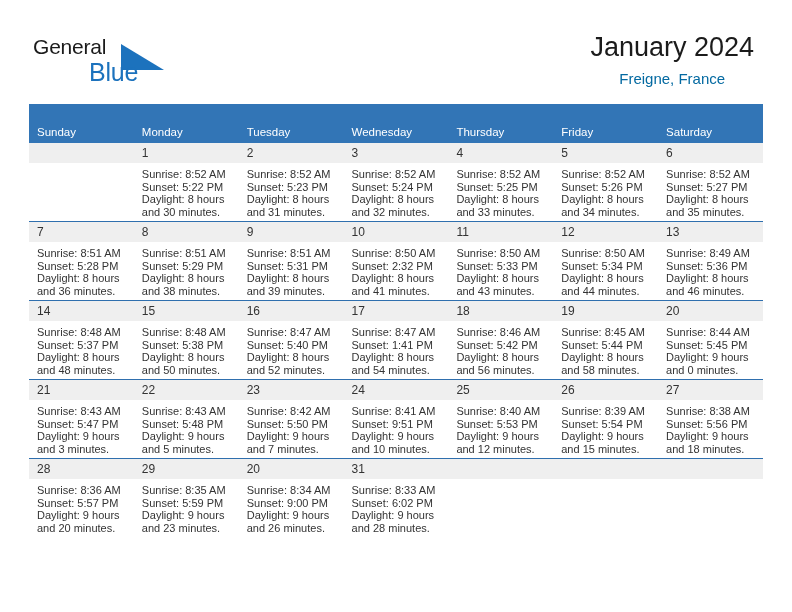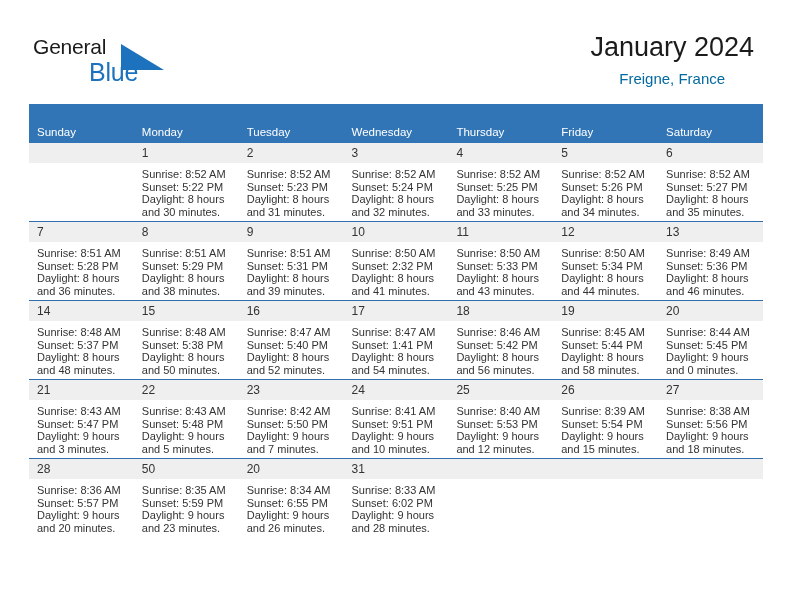--- a/index.html
+++ b/index.html
@@ -446,33 +446,33 @@
         <td>
           <div class="daynum">28</div>
           <div class="info">
             <div>Sunrise: 8:36 AM</div>
             <div>Sunset: 5:57 PM</div>
             <div>Daylight: 9 hours</div>
             <div>and 20 minutes.</div>
           </div>
         </td>
         <td>
-          <div class="daynum">50</div>
+          <div class="daynum">29</div>
           <div class="info">
             <div>Sunrise: 8:35 AM</div>
             <div>Sunset: 5:59 PM</div>
             <div>Daylight: 9 hours</div>
             <div>and 23 minutes.</div>
           </div>
         </td>
         <td>
           <div class="daynum">20</div>
           <div class="info">
             <div>Sunrise: 8:34 AM</div>
-            <div>Sunset: 6:55 PM</div>
+            <div>Sunset: 9:00 PM</div>
             <div>Daylight: 9 hours</div>
             <div>and 26 minutes.</div>
           </div>
         </td>
         <td>
           <div class="daynum">31</div>
           <div class="info">
             <div>Sunrise: 8:33 AM</div>
             <div>Sunset: 6:02 PM</div>
             <div>Daylight: 9 hours</div>

